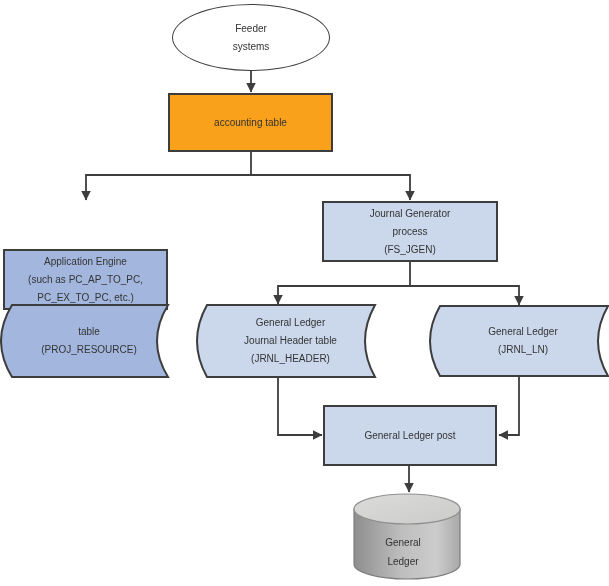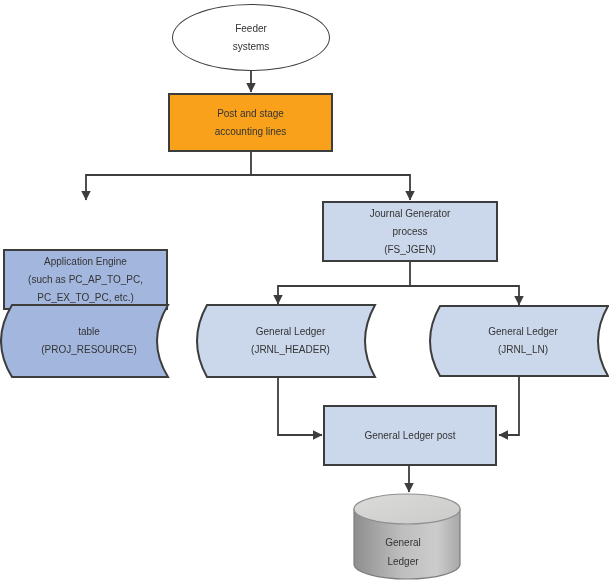--- a/index.html
+++ b/index.html
@@ -99,22 +99,21 @@
     <path class="conn" marker-end="url(#ah)" d="M 519 375 V 435 H 499"></path>
     <path class="conn" marker-end="url(#ah)" d="M 409 464 V 492"></path>
   </svg>
 
   <div class="node ellipse" style="left:172px;top:4px;width:158px;height:67px">
     <div class="line">Feeder</div>
     <div class="line">systems</div>
   </div>
 
   <div class="node proc orange" style="left:168px;top:93px;width:165px;height:59px">
-    <div class="line">Post and stage</div>
-    <div class="line">accounting lines</div>
+    <div class="line">accounting table</div>
   </div>
 
   <div class="node proc blue" style="left:3px;top:201px;width:165px;height:61px">
     <div class="line">Application Engine</div>
     <div class="line">(such as PC_AP_TO_PC,</div>
     <div class="line">PC_EX_TO_PC, etc.)</div>
   </div>
 
   <div class="node proc lightblue" style="left:322px;top:201px;width:176px;height:61px">
     <div class="line">Journal Generator</div>
@@ -131,20 +130,21 @@
       <div class="line">(PROJ_RESOURCE)</div>
     </div>
   </div>
 
   <div class="node stored lightblue" style="left:196px;top:304px;width:181px;height:74px">
     <svg width="181" height="74" viewBox="0 0 181 74">
       <path d="M 11 1 L 179 1 Q 159 37 179 73 L 11 73 Q -9 37 11 1 Z"></path>
     </svg>
     <div class="txt">
       <div class="line">General Ledger</div>
+      <div class="line">Journal Header table</div>
       <div class="line">(JRNL_HEADER)</div>
     </div>
   </div>
 
   <div class="node stored lightblue" style="left:429px;top:305px;width:180px;height:72px">
     <svg width="180" height="72" viewBox="0 0 180 72">
       <path d="M 11 1 L 179 1 Q 159 36 179 71 L 11 71 Q -9 36 11 1 Z"></path>
     </svg>
     <div class="txt">
       <div class="line">General Ledger</div>

